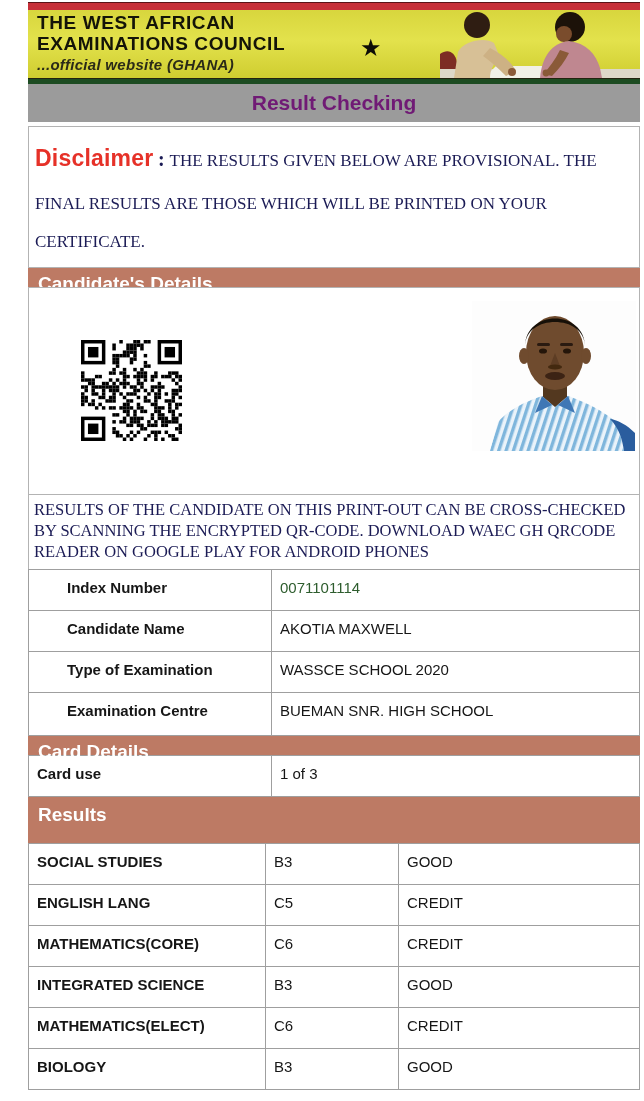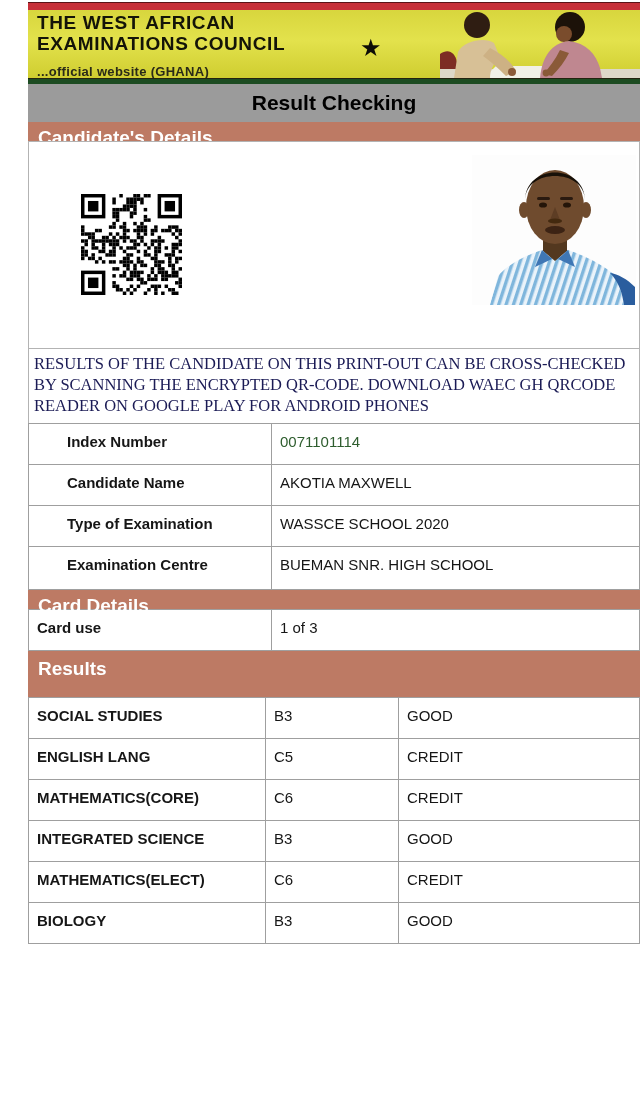--- a/index.html
+++ b/index.html
@@ -18,30 +18,30 @@
     background: linear-gradient(180deg, #d8d63d 0%, #e3e24c 45%, #cfcd30 100%);
     overflow: hidden;
   }
   .banner-text { position: absolute; left: 9px; top: 2px; }
   .org-line {
     font-weight: 800; font-size: 19px; line-height: 21px;
     letter-spacing: 0.6px; color: #141408;
     font-family: "Liberation Sans", sans-serif;
   }
   .tagline {
-    font-size: 13px; font-weight: bold;
-    color: #2a2a18; margin-top: 10px; letter-spacing: 0.3px;
+    font-size: 15px; font-style: italic; font-weight: bold;
+    color: #2a2a18; margin-top: 2px; letter-spacing: 0.3px;
   }
   .star { position: absolute; left: 332px; top: 24px; font-size: 24px; color: #0d0d06; }
   .students { position: absolute; right: 0; top: 0; height: 68px; width: 200px; }
   .green-strip { height: 6px; background: #1d4c22; border-top: 1px solid #23230f; }
 
   
   .title-bar {
-    height: 38px; background: #9b9b9b; color: #000000;
+    height: 38px; background: #9b9b9b; color: #701a75;
     font-size: 21px; font-weight: bold; text-align: center; line-height: 38px;
   }
 
   
   .disclaimer-box {
     margin-top: 4px; min-height: 82px;
     border: 1px solid #b3b3b3; background: #fff;
     padding: 6px 8px 6px 6px; line-height: 2.25; font-size: 17px;
   }
   .dis-label { color: #e63128; font-weight: bold; font-size: 23px; letter-spacing: 0.2px; }
@@ -111,20 +111,25 @@
       <circle cx="124" cy="24" r="8" fill="#7a4c2c"></circle>
       <path d="M100,68 C102,46 112,33 129,31 C146,33 156,44 160,58 L162,68 Z" fill="#bf8790"></path>
       <path d="M120,40 C115,50 109,58 103,64 L112,66 C119,59 125,51 129,43 Z" fill="#8a5a38"></path>
       <circle cx="106" cy="63" r="3.4" fill="#8a5a38"></circle>
     </svg>
   </div>
   <div class="green-strip"></div>
 
   <div class="title-bar">Result Checking</div>
 
+  <div class="disclaimer-box">
+    <span class="dis-label">Disclaimer</span>
+    <span class="dis-colon">:</span>
+    <span class="serif-navy">THE RESULTS GIVEN BELOW ARE PROVISIONAL. THE FINAL RESULTS ARE THOSE WHICH WILL BE PRINTED ON YOUR CERTIFICATE.</span>
+  </div>
 
   <div class="bar">Candidate's Details</div>
 
   <div class="photo-box">
     <svg class="qr" viewBox="0 0 101.5 101.5">
         <g fill="#000">
           <rect x="38.5" y="0" width="3.5" height="3.5"></rect>
           <rect x="52.5" y="0" width="3.5" height="3.5"></rect>
           <rect x="56" y="0" width="3.5" height="3.5"></rect>
           <rect x="63" y="0" width="3.5" height="3.5"></rect>

